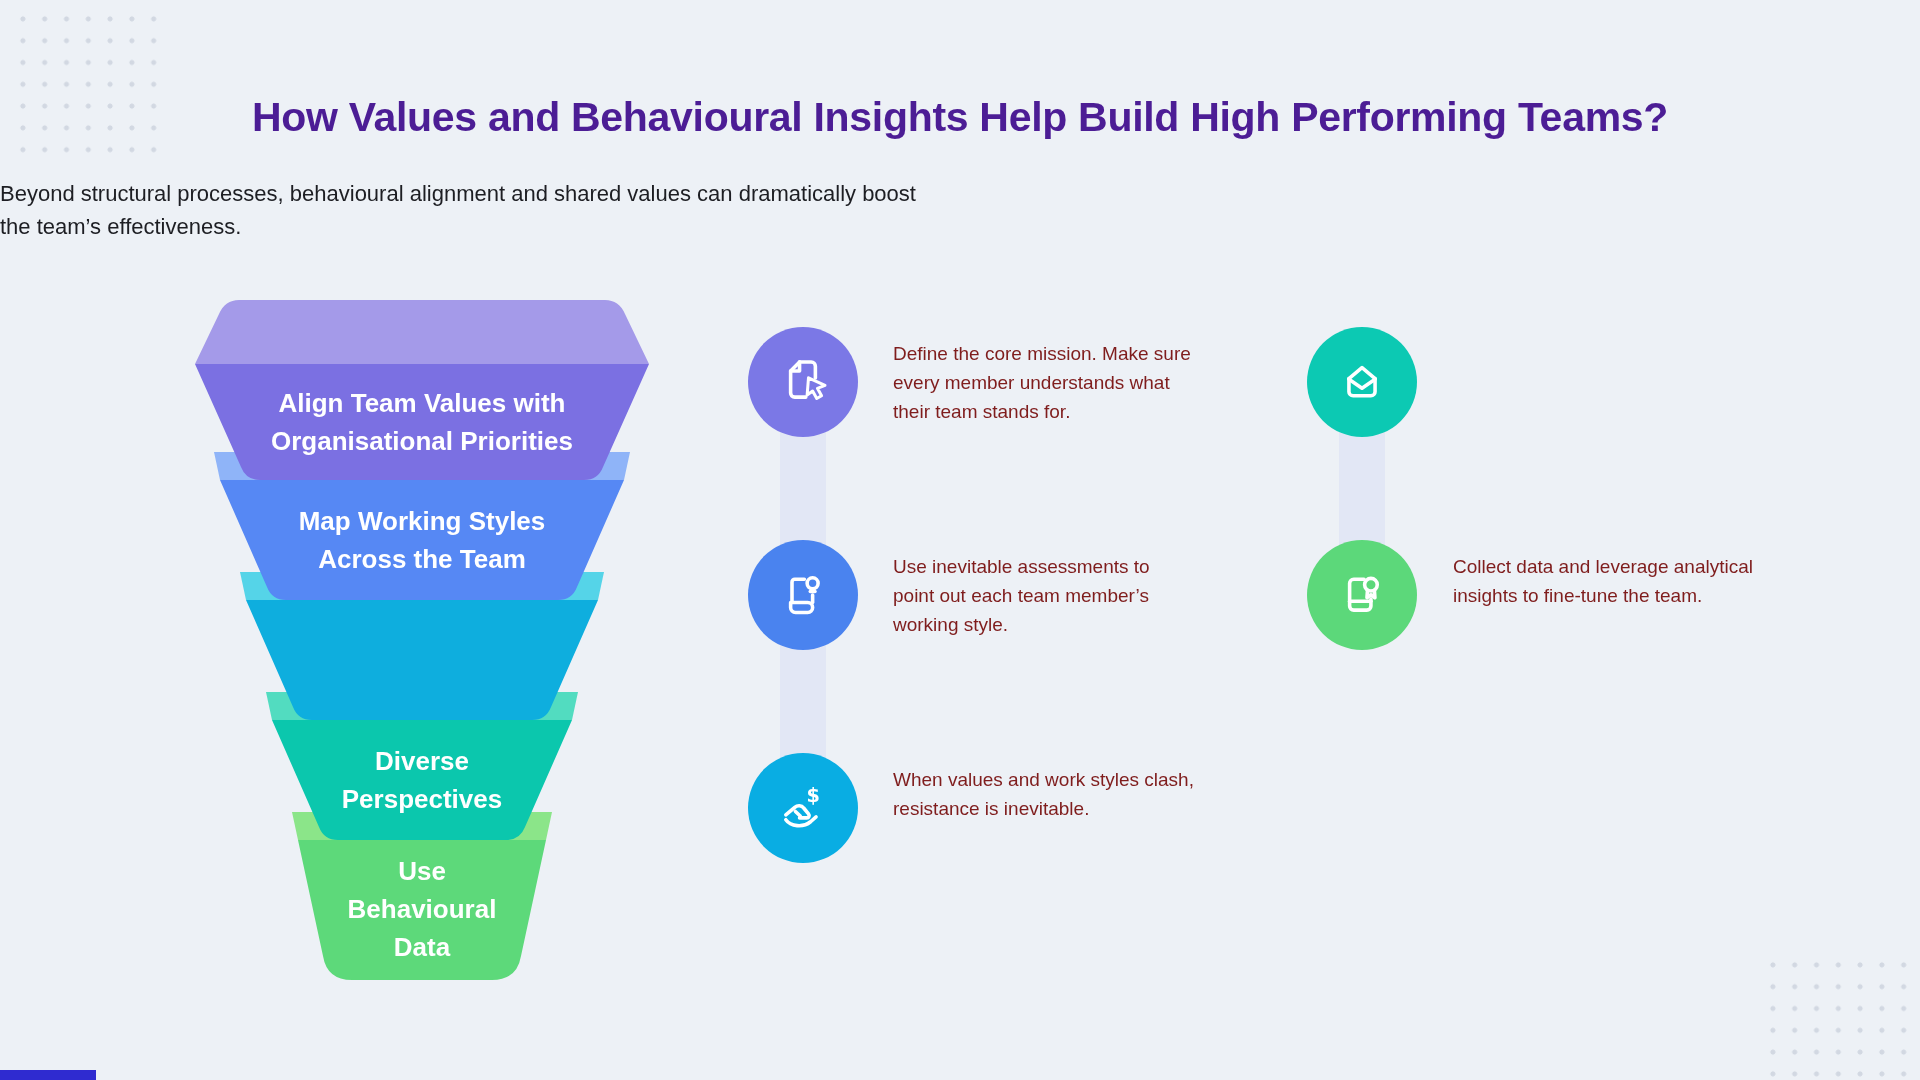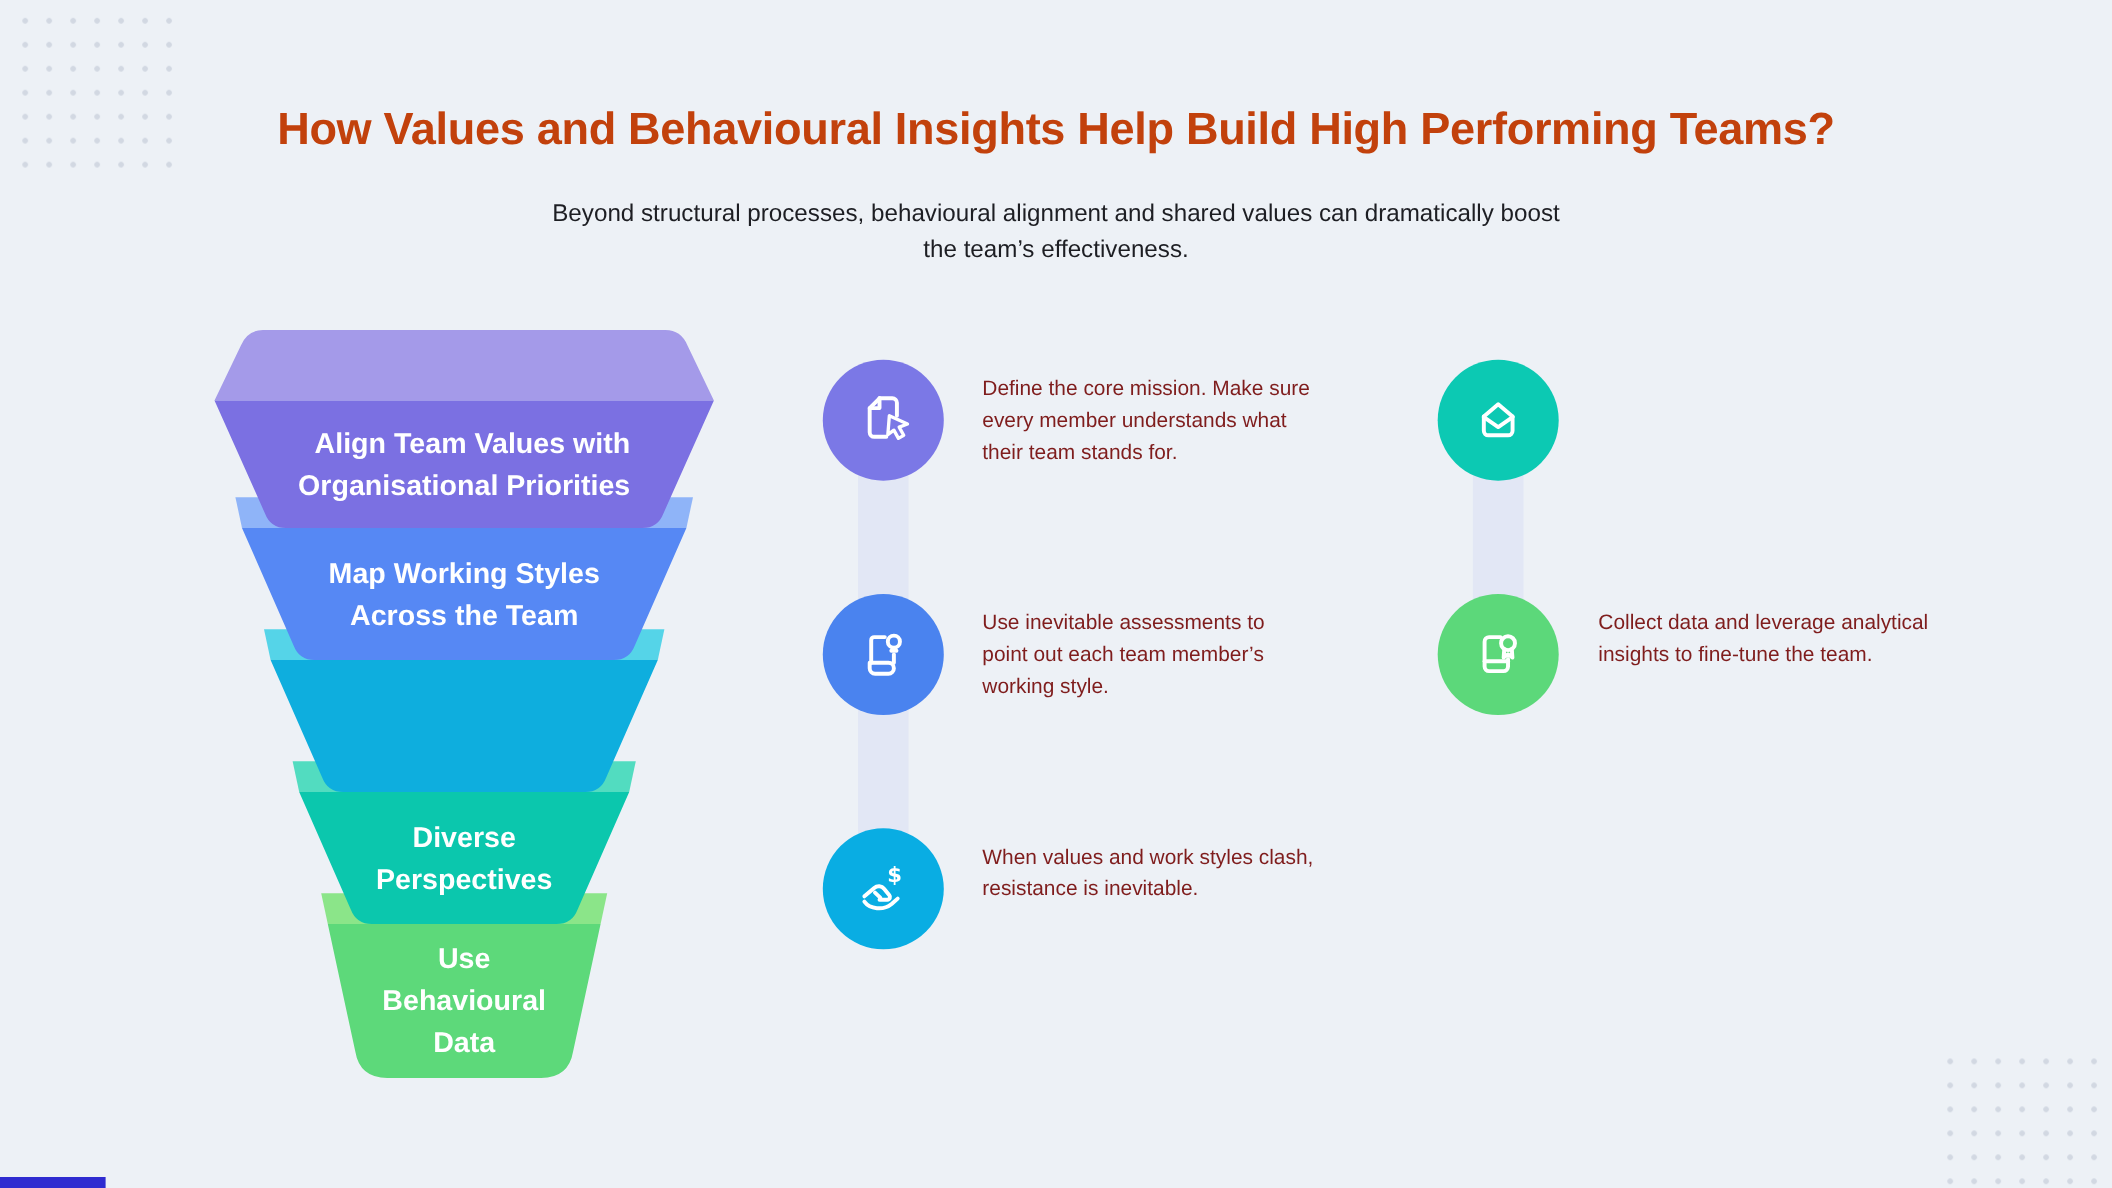--- a/index.html
+++ b/index.html
@@ -10,33 +10,33 @@
   .dots{
     position:absolute;
     background-image:radial-gradient(circle,#d2d8e2 2.2px,rgba(0,0,0,0) 2.9px);
     background-size:21.8px 21.8px;background-position:6px 6px;
   }
   #dots-tl{left:6px;top:2px;width:160px;height:162px;}
   #dots-br{left:1756px;top:948px;width:160px;height:132px;}
   #corner-bar{position:absolute;left:0;top:1070px;width:96px;height:10px;}
   #title{
     position:absolute;left:0;top:94px;width:1920px;text-align:center;
-    font-size:41px;font-weight:700;letter-spacing:-0.3px;color:#c2410c;
+    font-size:41px;font-weight:700;letter-spacing:-0.3px;color:#4c1d95;
   }
   #subtitle{
-    position:absolute;left:0;top:177px;width:1920px;text-align:center;
+    position:absolute;left:0;top:177px;width:1920px;text-align:left;
     font-size:22px;line-height:33px;color:#1d1e23;white-space:pre-line;
   }
   #funnel-svg{position:absolute;left:190px;top:296px;}
   .funnel-label{
     position:absolute;display:flex;align-items:center;justify-content:center;
     text-align:center;color:#ffffff;font-size:26px;line-height:38px;
     font-weight:700;white-space:pre-line;
   }
-  #funnel-label-0{left:212px;top:366px;width:420px;height:112px;text-align:right;}
+  #funnel-label-0{left:212px;top:366px;width:420px;height:112px;}
   #funnel-label-1{left:222px;top:482px;width:400px;height:116px;}
   #funnel-label-2{left:232px;top:602px;width:380px;height:116px;}
   #funnel-label-3{left:242px;top:722px;width:360px;height:116px;}
   #funnel-label-4{left:262px;top:846px;width:320px;height:126px;}
   .band{position:absolute;width:46px;border-radius:23px;}
   #band-middle{left:780px;top:400px;height:390px;}
   #band-right{left:1339px;top:400px;height:180px;}
   .callout-circle{
     position:absolute;width:110px;height:110px;border-radius:50%;
     display:flex;align-items:center;justify-content:center;

